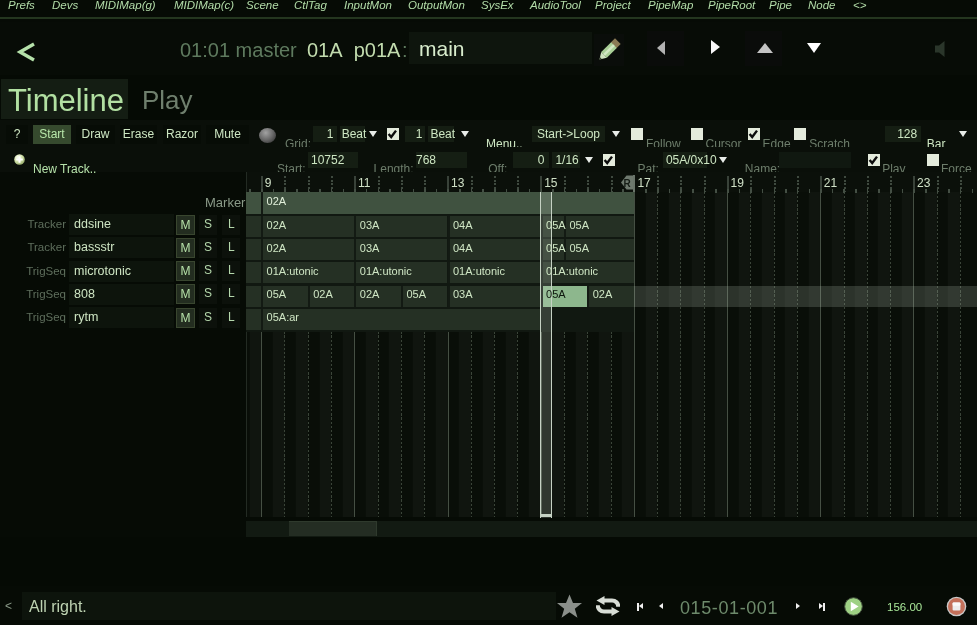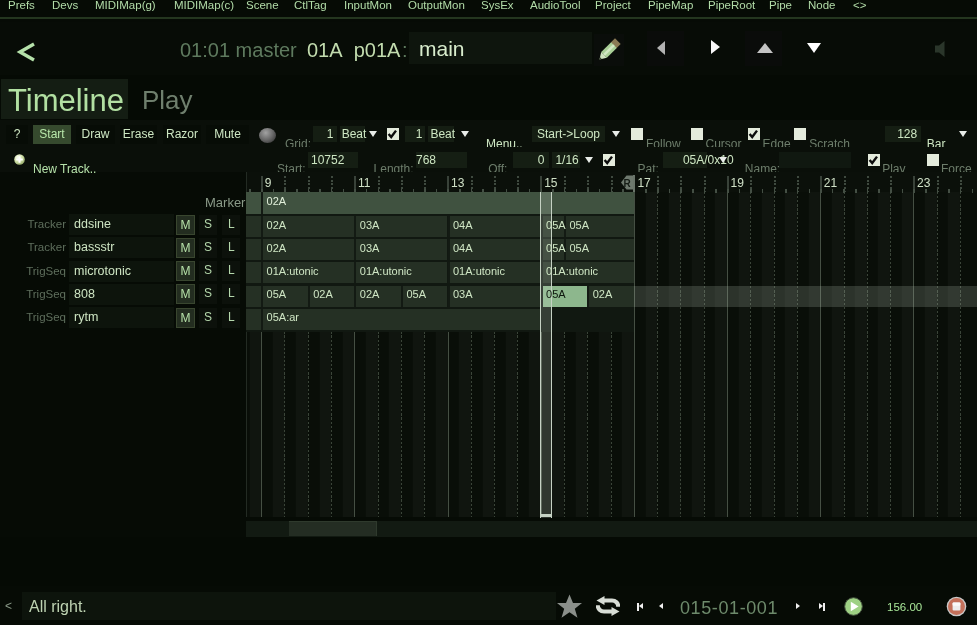--- a/index.html
+++ b/index.html
@@ -2,21 +2,21 @@
 <html><head><meta charset="utf-8">
 <style>
 * { margin:0; padding:0; box-sizing:border-box; }
 html,body { width:977px; height:625px; background:#070c07; overflow:hidden; }
 body { font-family:"Liberation Sans", sans-serif; position:relative; }
 #app { position:absolute; left:0; top:0; width:977px; height:625px; background:#060b05; }
 .abs { position:absolute; }
 
 
 #menubar { position:absolute; left:0; top:0; width:977px; height:19px; background:#060b05; border-bottom:2px solid #24361f; }
-.mi { position:absolute; top:0; font-size:11.5px; line-height:11.5px; color:#b2dca8; }
+.mi { position:absolute; top:0; font-size:11.5px; line-height:11.5px; color:#b2dca8;font-style:italic; }
 
 
 #header { position:absolute; left:0; top:22px; width:977px; height:53px; background:#070c06; }
 #title1 { position:absolute; left:180px; top:18px; font-size:20px; line-height:20px; color:#5e7a5e; }
 #title2 { position:absolute; left:307px; top:18px; font-size:20px; line-height:20px; color:#c2dcae; }
 #titlec { position:absolute; left:402px; top:18px; font-size:20px; line-height:20px; color:#5e7a5e; }
 #maininput { position:absolute; left:409px; top:10px; width:183px; height:32px; background:#0e150d; }
 #maininput span { position:absolute; left:10px; top:6px; font-size:21px; line-height:21px; color:#d8eccc; }
 #pencilbtn { position:absolute; left:594px; top:12px; width:30px; height:32px; background:#0a0d0a; }
 .navbtn { position:absolute; top:9px; width:37px; height:35px; background:#0a0c0a; }
@@ -199,21 +199,21 @@
   <div class="lbl" style="left:488.2px;top:7px">Off:</div>
   <div class="val" style="left:512.5px;top:5px;width:36px;text-align:right;padding-right:4px">0</div>
   <div class="val" style="left:552.4px;top:5px;width:28px;padding-left:3px">1/16</div>
   <div class="dd" style="left:584.5px;top:10.4px"></div>
   <div class="cb" style="left:602.9px;top:7.3px">
         <svg width="13" height="13" viewBox="0 0 13 13">
           <path d="M2.6 6 L5.2 9 L10 2.6" stroke="#0c0c0c" stroke-width="2.4" fill="none"></path>
         </svg>
       </div>
   <div class="lbl" style="left:637.6px;top:7px">Pat:</div>
-  <div class="val" style="left:662.9px;top:5px;width:44px;padding-left:20px">05A/0x10</div>
+  <div class="val" style="left:662.9px;top:5px;width:44px;padding-left:3px">05A/0x10</div>
   <div class="dd" style="left:718.6px;top:10.4px"></div>
   <div class="lbl" style="left:744.8px;top:7px">Name:</div>
   <div class="val" style="left:779.2px;top:5px;width:72px;background:#101810"></div>
   <div class="cb" style="left:867.7px;top:7.3px">
         <svg width="13" height="13" viewBox="0 0 13 13">
           <path d="M2.6 6 L5.2 9 L10 2.6" stroke="#0c0c0c" stroke-width="2.4" fill="none"></path>
         </svg>
       </div>
   <div class="lbl" style="left:882.2px;top:7px">Play</div>
   <div class="cb" style="left:926.6px;top:7.3px"></div>

